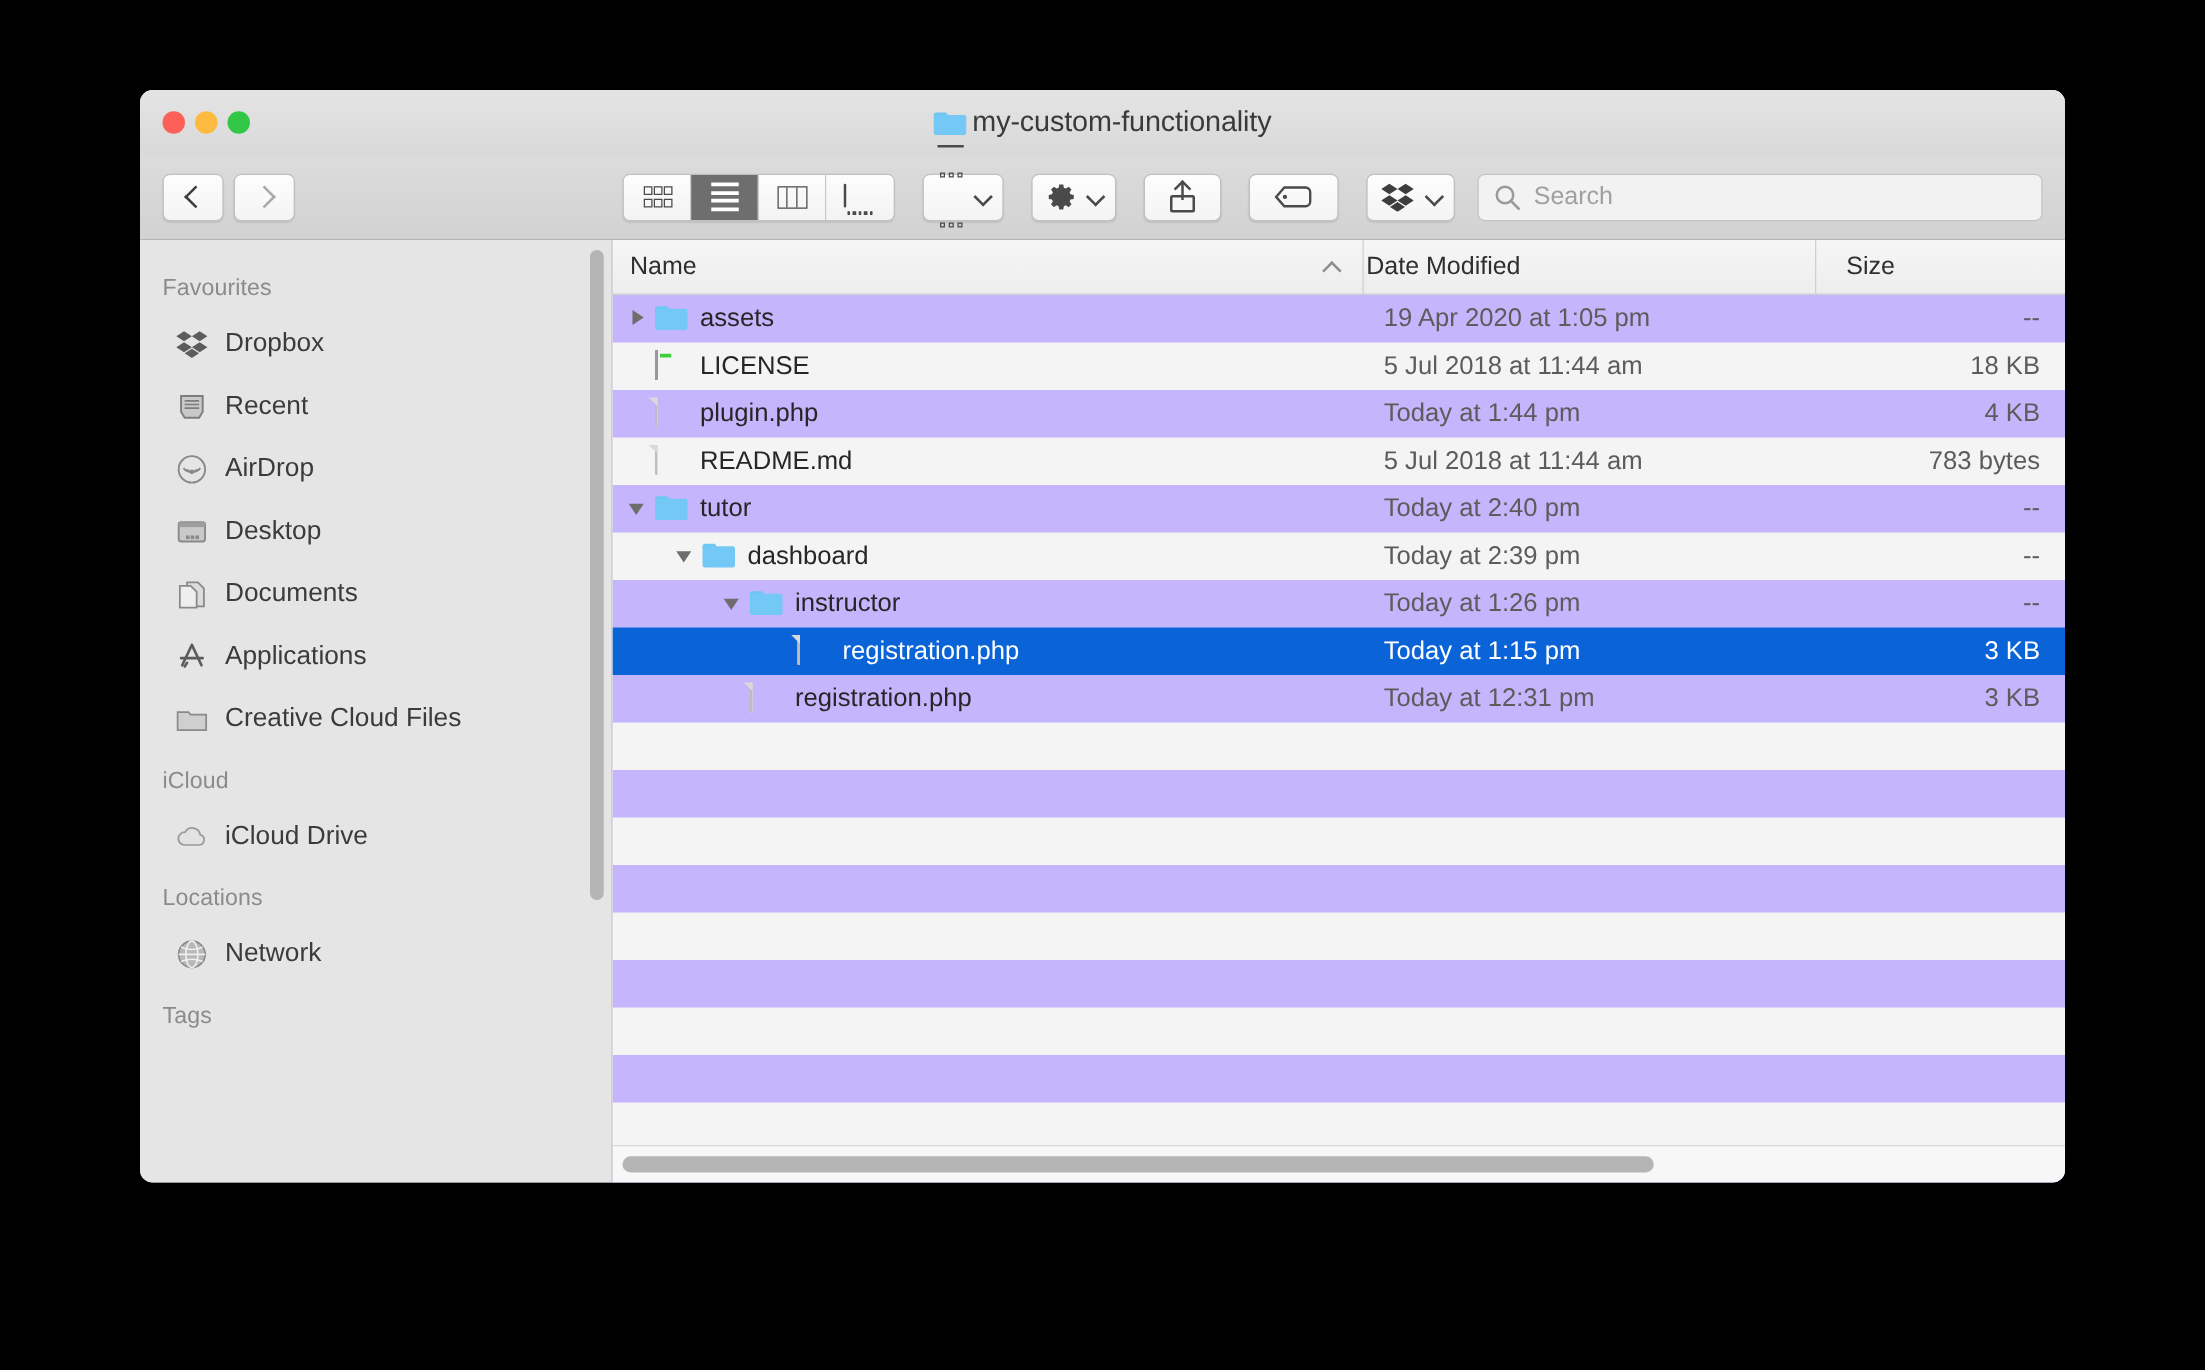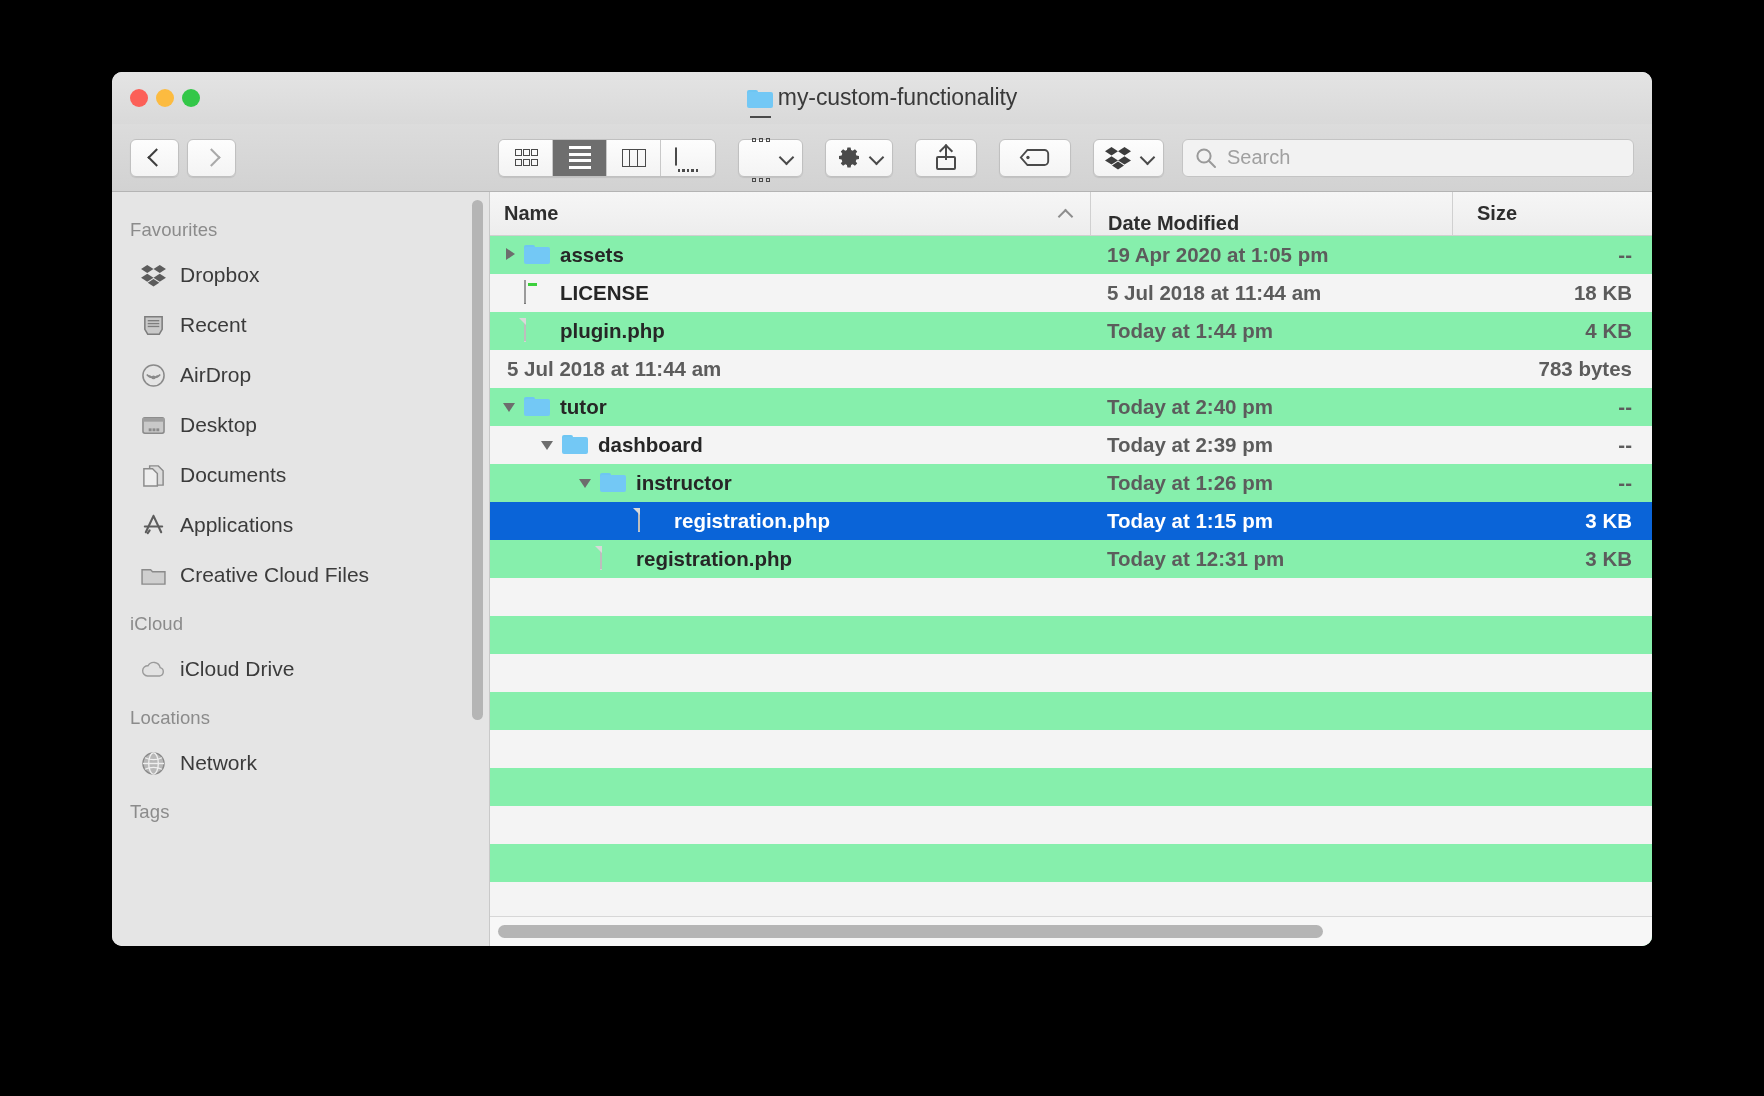--- a/index.html
+++ b/index.html
@@ -284,22 +284,21 @@
     height: 520px;
     background: #b5b5b5;
     border-radius: 6px;
   }
 
   .content {
     flex: 1;
     display: flex;
     flex-direction: column;
     min-width: 0;
-    background: #86efac;
-    font-weight: bold;
+    background: #c4b5fd;
   }
 
   
   .col-head {
     height: 44px;
     background: linear-gradient(#f6f6f6, #ededed);
     border-bottom: 1px solid #d0d0d0;
     display: flex;
     align-items: center;
     font-size: 20px;
@@ -313,21 +312,21 @@
     margin-top: -3px;
   }
   .sort-caret::before {
     content: "";
     position: absolute; left: 0; top: 0;
     width: 9px; height: 9px;
     border-left: 2px solid #8d8d8d;
     border-top: 2px solid #8d8d8d;
     transform: rotate(45deg);
   }
-  .ch-date { width: 362px; padding-left: 17px; border-left: 1px solid #d0d0d0; height: 100%; display: flex; align-items: flex-end;}
+  .ch-date { width: 362px; padding-left: 2px; border-left: 1px solid #d0d0d0; height: 100%; display: flex; align-items: center;}
   .ch-size { flex: 1; padding-left: 24px; border-left: 1px solid #d0d0d0; height: 100%; display: flex; align-items: center;}
 
   
   .rows { flex: 1; overflow: hidden; position: relative; }
   .row {
     height: 38px;
     display: flex;
     align-items: center;
     font-size: 20.5px;
     color: #262626;
@@ -714,20 +713,26 @@
             <div class="cell-name">
               <span class="ind" style="width:0px"></span>
               <span class="disc none"></span>
               <span class="ficon"><span class="doc-ic"></span></span>
               <span>plugin.php</span>
             </div>
             <div class="cell-date">Today at 1:44 pm</div>
             <div class="cell-size">4 KB</div>
           </div>
           <div class="row alt">
+            <div class="cell-name">
+              <span class="ind" style="width:0px"></span>
+              <span class="disc none"></span>
+              <span class="ficon"><span class="doc-ic"></span></span>
+              <span>README.md</span>
+            </div>
             <div class="cell-date">5 Jul 2018 at 11:44 am</div>
             <div class="cell-size">783 bytes</div>
           </div>
           <div class="row">
             <div class="cell-name">
               <span class="ind" style="width:0px"></span>
               <span class="disc open"></span>
               <span class="ficon folder-ic"></span>
               <span>tutor</span>
             </div>

